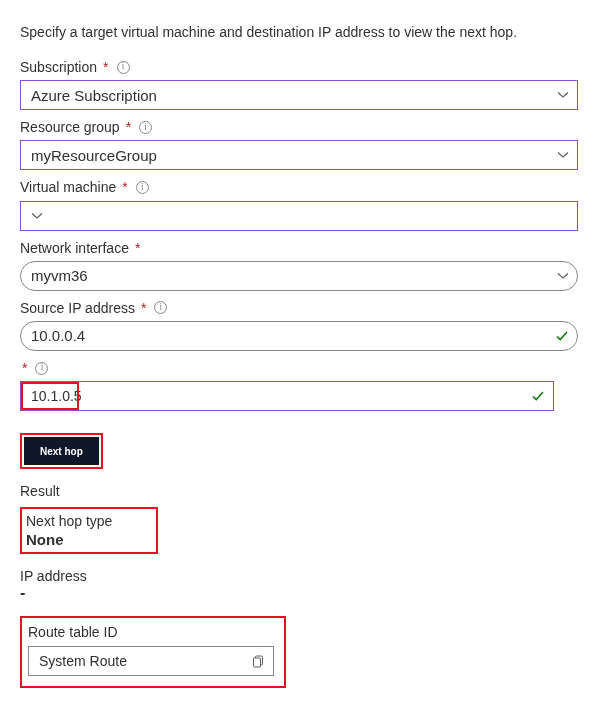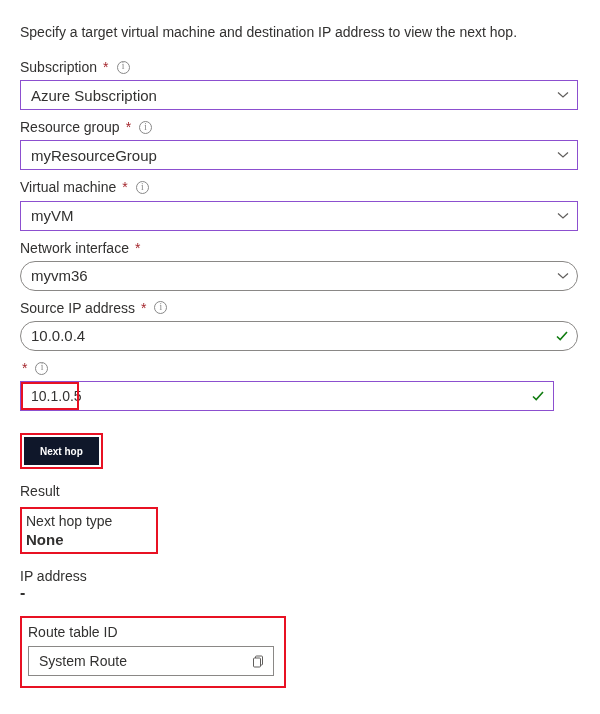--- a/index.html
+++ b/index.html
@@ -175,21 +175,20 @@
 </div>
 
 
 <div class="field">
   <div class="field-label">
     <span>Virtual machine</span>
     <span class="req">*</span>
     <span class="info-icon">i</span>
   </div>
   <div class="control">
-    <span class="control-val">myVM</span>
     <span class="chev">
       <svg width="12" height="12" viewBox="0 0 12 12">
           <path d="M1 3.5 L6 8 L11 3.5" stroke="#605e5c" stroke-width="1.2" fill="none"></path>
         </svg>
     </span>
   </div>
 </div>
 
 
 <div class="field">

